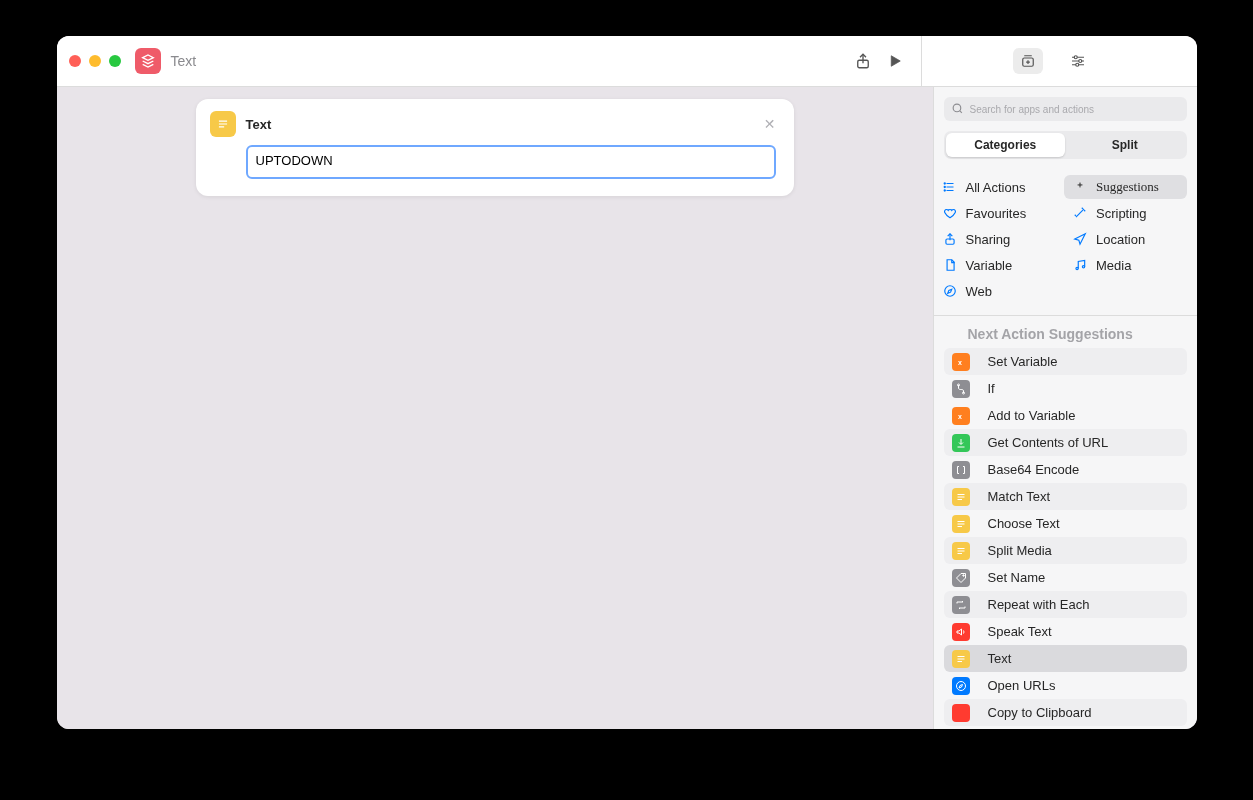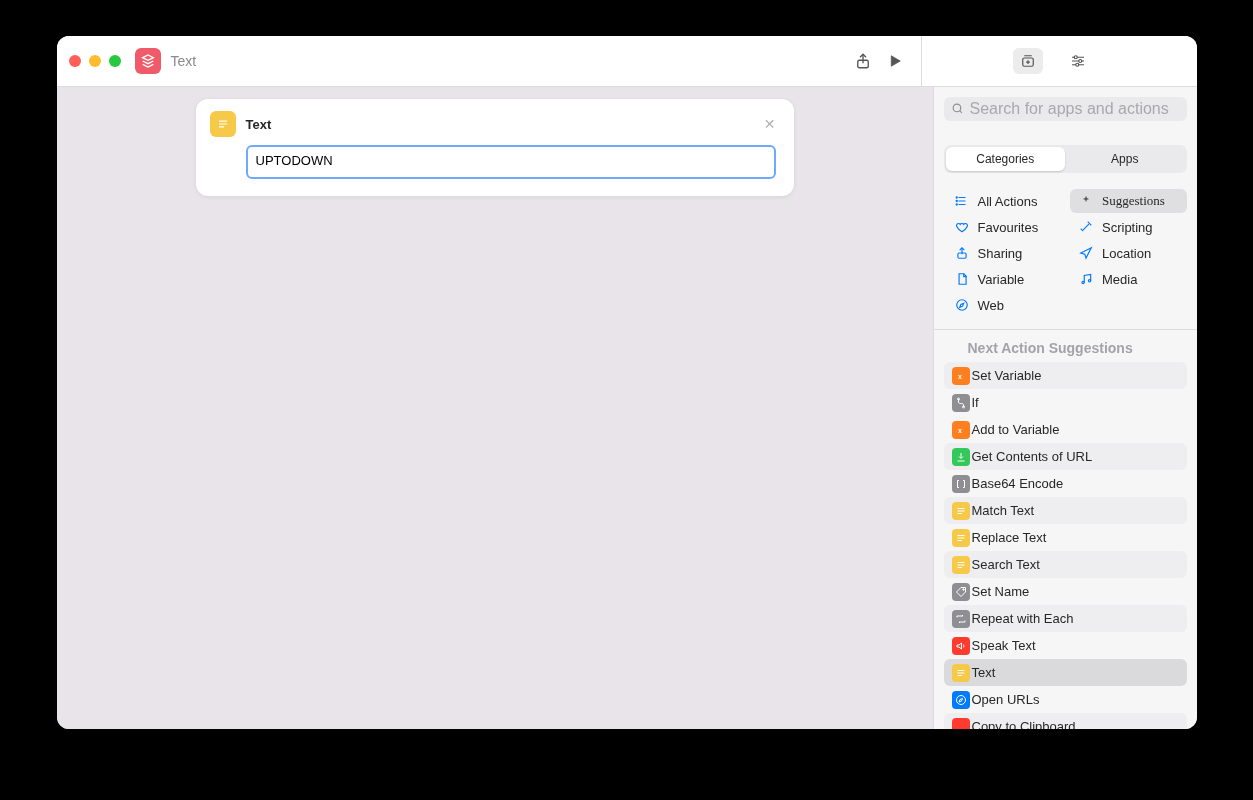--- a/index.html
+++ b/index.html
@@ -124,52 +124,52 @@
     background:#F6F6F7;display:flex;flex-direction:column;
     overflow:hidden;
   }
   .sb-top{padding:10px 10px 6px 10px;background:#F6F6F7;}
   .search-wrap{
     position:relative;
   }
   .search{
     width:100%;height:24px;border-radius:6px;border:none;
     background:#EAEAEC;padding:0 8px 0 26px;box-sizing:border-box;
-    font-size:16px;color:#333;outline:none;
+    font-size:10px;color:#333;outline:none;
   }
   .search::placeholder{color:#A9A9AD;}
   .search-icon{
     position:absolute;left:7px;top:5px;color:#8E8E92;
   }
   .segmented{
-    margin-top:24px;background:#EAEAEC;border-radius:7px;padding:2px;
-    display:flex;height:24px;
+    margin-top:10px;background:#EAEAEC;border-radius:7px;padding:2px;
+    display:flex;height:24px;font-weight:bold;
   }
   .seg{
     flex:1;display:flex;align-items:center;justify-content:center;
     font-size:12px;border-radius:6px;
   }
   .seg.active{background:#fff;box-shadow:0 1px 2px rgba(0,0,0,.15);}
   .cat-grid{
-    padding:10px 10px 12px 12px;display:grid;grid-template-columns:1fr 1fr;
+    padding:10px 10px 12px 0;display:grid;grid-template-columns:1fr 1fr;
     gap:2px 8px;border-bottom:1px solid var(--border);
   }
   .cat{
     height:24px;display:flex;align-items:center;gap:8px;
     padding:0 8px;border-radius:6px;font-size:13px;
   }
   .cat.active{background:var(--sel-bg);font-family:Liberation Serif, serif;}
   .cat .ci{width:16px;height:16px;display:flex;align-items:center;justify-content:center;color:var(--blue-icon);}
   .suggest-head{
     font-size:14px;color:#A4A4A8;font-weight:600;
     padding:10px 14px 6px 34px;
   }
   .action-list{flex:1;overflow:auto;padding:0 10px 10px 10px;}
   .act{
-    height:27px;display:flex;align-items:center;gap:2px;
+    height:27px;display:flex;align-items:center;gap:18px;
     padding:0 8px;border-radius:6px;font-size:13px;
   }
   .act.alt{background:#EEEEF0;}
   .act.selected{background:#DADADD;}
   .ai{
     width:18px;height:18px;border-radius:4px;flex:0 0 18px;
     display:flex;align-items:center;justify-content:center;color:#fff;
     font-size:11px;
   }
   .ai svg{width:12px;height:12px;}
@@ -251,21 +251,21 @@
           <span class="search-icon">
             <svg width="13" height="13" viewBox="0 0 24 24" fill="none" stroke="#8E8E92" stroke-width="2.2">
                 <circle cx="11" cy="11" r="7"></circle>
                 <path d="M20 20l-4-4"></path>
               </svg>
           </span>
           <input class="search" placeholder="Search for apps and actions" style="">
         </div>
         <div class="segmented">
           <div class="seg active">Categories</div>
-          <div class="seg">Apps</div>
+          <div class="seg">Split</div>
         </div>
       </div>
 
       <div class="cat-grid">
         <div class="cat">
           <span class="ci">
               <svg viewBox="0 0 24 24" width="14" height="14" stroke="#007AFF" stroke-width="2">
                 <path d="M6 6h12M6 12h12M6 18h12"></path>
                 <circle cx="3" cy="6" r="1" fill="#007AFF"></circle>
                 <circle cx="3" cy="12" r="1" fill="#007AFF"></circle>
@@ -401,29 +401,29 @@
               </svg>
             </div>
             <span>Match Text</span>
           </div>
           <div class="act">
             <div class="ai" style="background: rgb(247, 201, 72);">
               <svg viewBox="0 0 24 24" stroke="#fff" stroke-width="2" fill="none">
                 <path d="M5 7h14M5 12h14M5 17h9"></path>
               </svg>
             </div>
-            <span>Replace Text</span>
+            <span>Choose Text</span>
           </div>
           <div class="act alt">
             <div class="ai" style="background: rgb(247, 201, 72);">
               <svg viewBox="0 0 24 24" stroke="#fff" stroke-width="2" fill="none">
                 <path d="M5 7h14M5 12h14M5 17h9"></path>
               </svg>
             </div>
-            <span>Search Text</span>
+            <span>Split Media</span>
           </div>
           <div class="act">
             <div class="ai" style="background: rgb(142, 142, 147);">
               <svg viewBox="0 0 24 24" stroke="#fff" stroke-width="2" fill="none">
                 <path d="M3 12l9-9h9v9l-9 9z"></path>
                 <circle cx="17" cy="7" r="1.5" fill="#fff"></circle>
               </svg>
             </div>
             <span>Set Name</span>
           </div>

